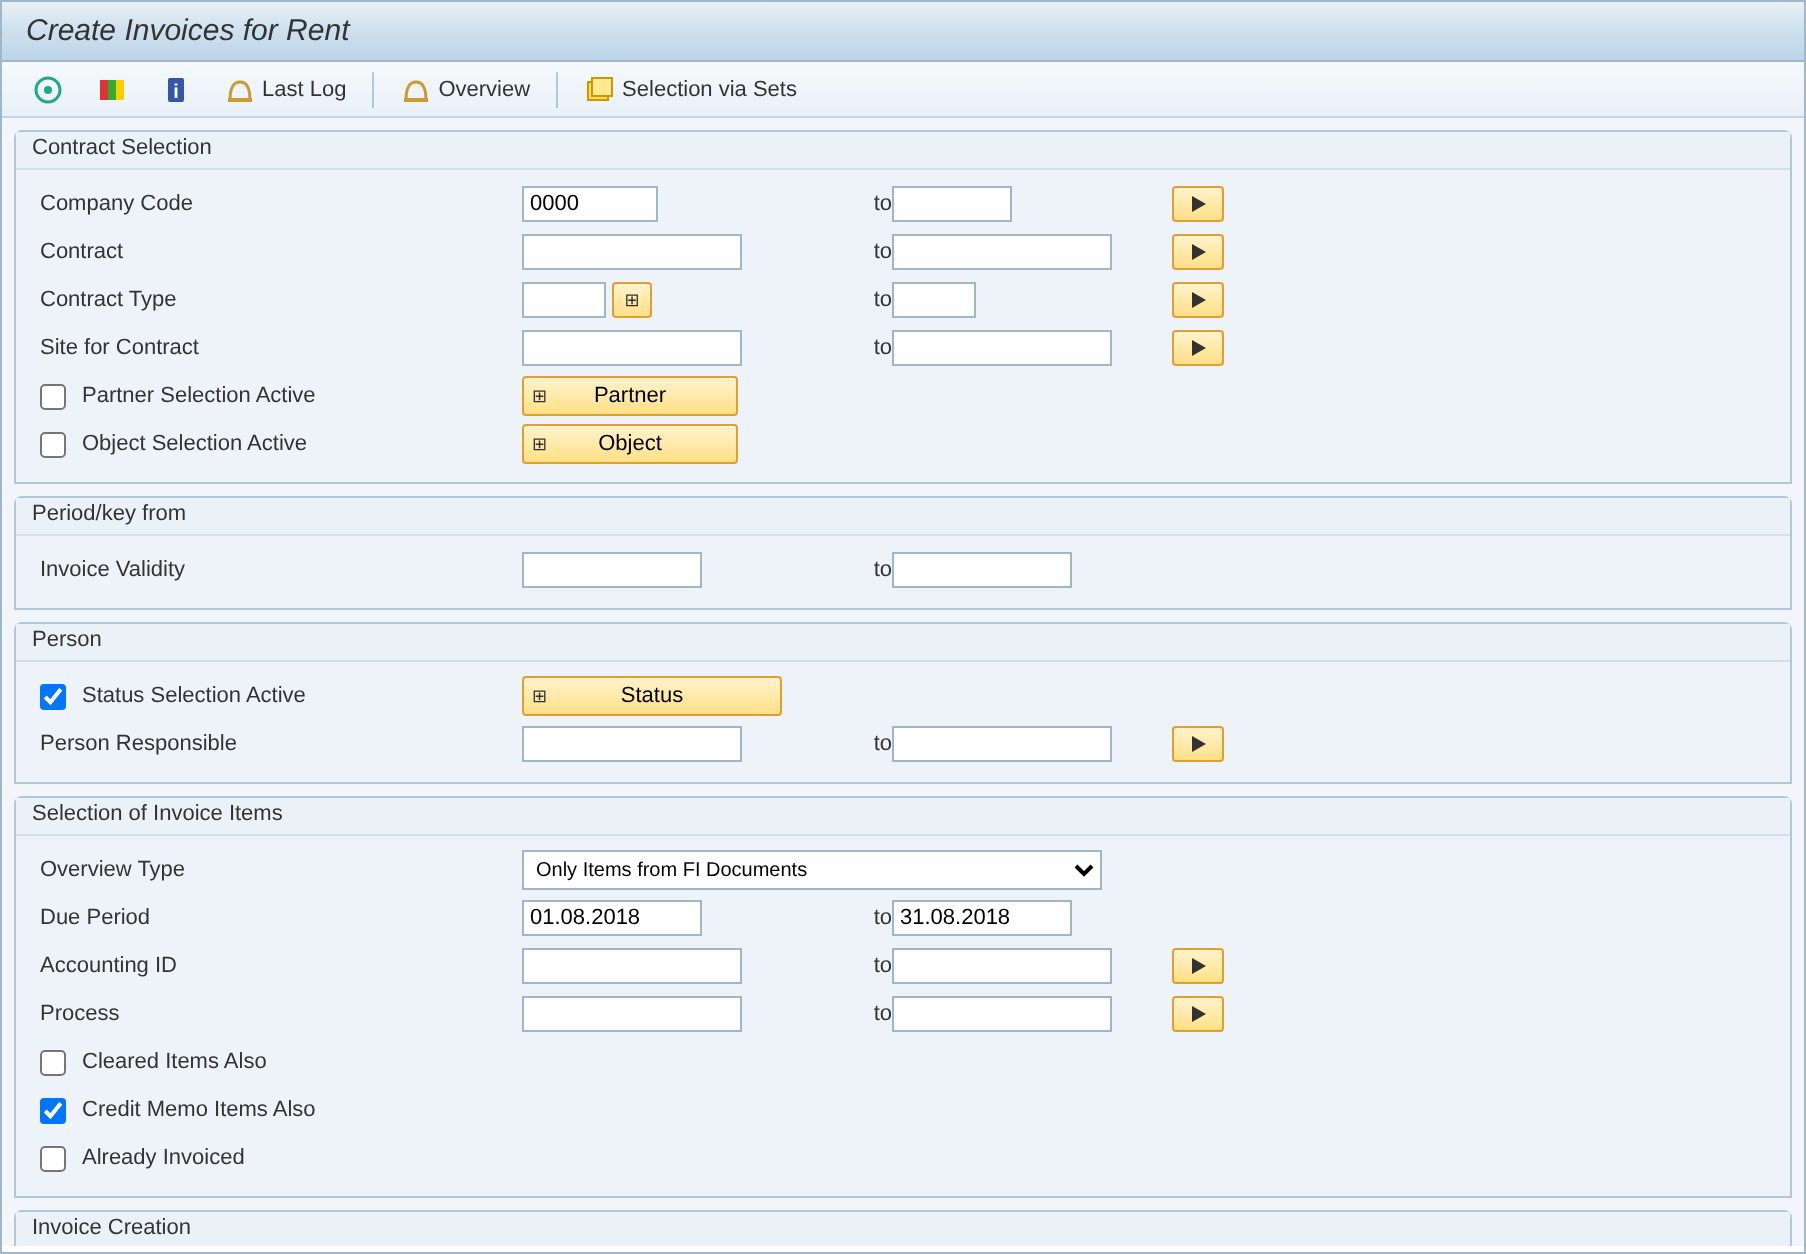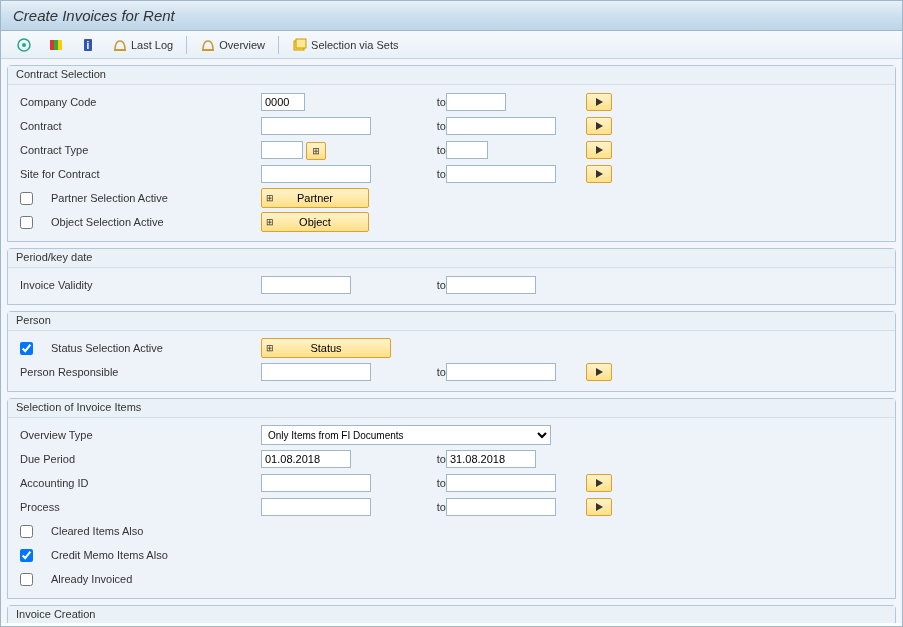--- a/index.html
+++ b/index.html
@@ -89,36 +89,36 @@
       height: 18px;
       border: 1px solid #9fb7c9;
       font-size: 11px;
       padding: 1px 3px;
       background: #fff;
       font-family: Arial;
     }
     .inp-sm { width: 60px; }
     .inp-md { width: 110px; }
     .inp-date { width: 90px; font-family: monospace; font-size:11px; }
-    .cc-inp { width: 44px; background:#fffde7; font-family: monospace;}
+    .cc-inp { width: 68px; background:#fffde7; font-family: monospace;}
     .match-btn, .ms-btn {
       width: 20px; height: 18px;
       border: 1px solid #e0a030;
       background: linear-gradient(to bottom,#fff3cc,#ffe087);
       border-radius: 2px;
       cursor: pointer;
       display: inline-flex; align-items:center; justify-content:center;
       font-size: 10px;
     }
     .ms-btn { width: 26px; }
     .arrow-r {
       width:0; height:0; border-top:4px solid transparent; border-bottom:4px solid transparent; border-left:7px solid #333; display:inline-block;
     }
     .match-glyph { font-size:9px; color:#333; }
-    .checkbox-label { display:flex; align-items:center; gap:16px;}
+    .checkbox-label { display:flex; align-items:center; gap:6px;}
     input[type=checkbox] { width:13px; height:13px; margin-right:2px;}
     .coll-btn {
       display:inline-flex; align-items:center; justify-content:center; gap:10px;
       border:1px solid #e0a030; border-radius:2px;
       background: linear-gradient(to bottom,#fff3cc,#ffe087);
       font-size:11px; cursor:pointer; height:20px; padding:0;
       width: 108px; position:relative;
     }
     .coll-btn .expand-icon { position:absolute; left:4px; font-size:9px; color:#333;}
     select {
@@ -247,21 +247,21 @@
           </div>
         <div class="input-cell1"><button class="coll-btn">
               <span class="expand-icon">⊞</span>
               <span>Object</span>
             </button></div>
       </div>
     </div>
   </div>
 
   <div class="group">
-    <div class="group-title">Period/key date</div>
+    <div class="group-title">Period/key from</div>
     <div class="group-body">
       <div class="row">
         <div class="label">Invoice Validity</div>
         <div class="input-cell1"><input type="text" class="inp-date" style=""></div>
         <div class="to-label">to</div>
         <div class="input-cell2"><input type="text" class="inp-date" style=""></div>
       </div>
     </div>
   </div>
 

